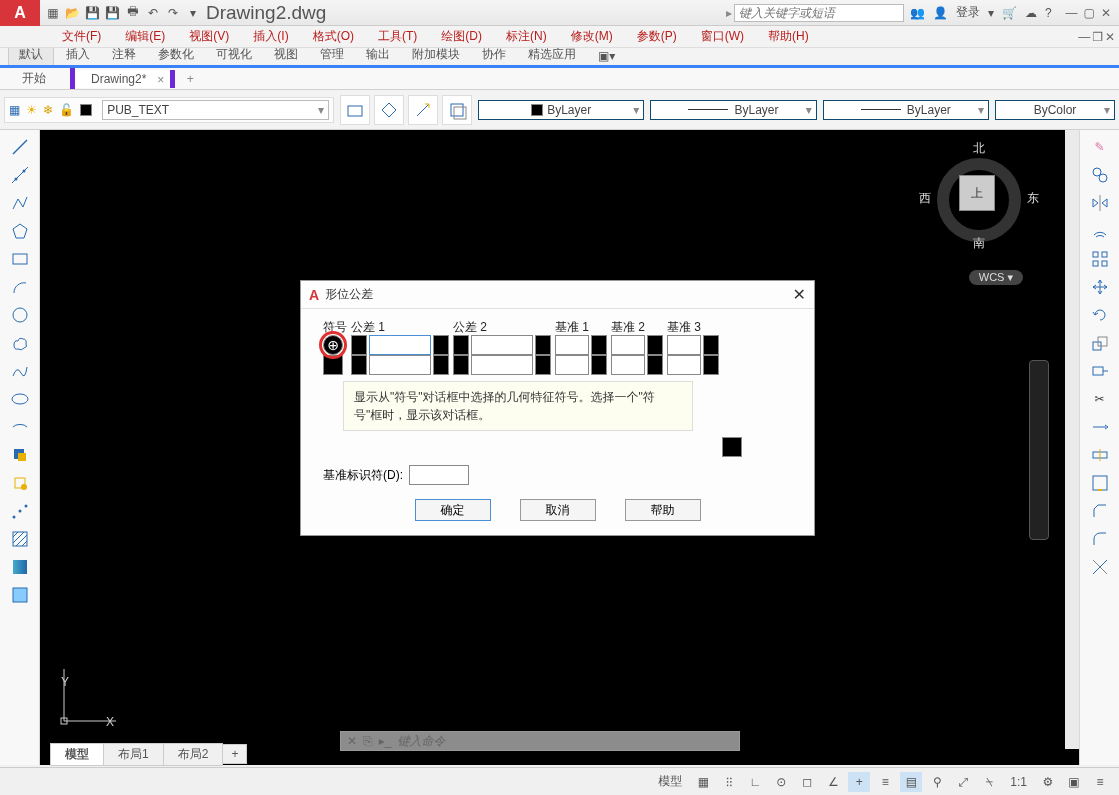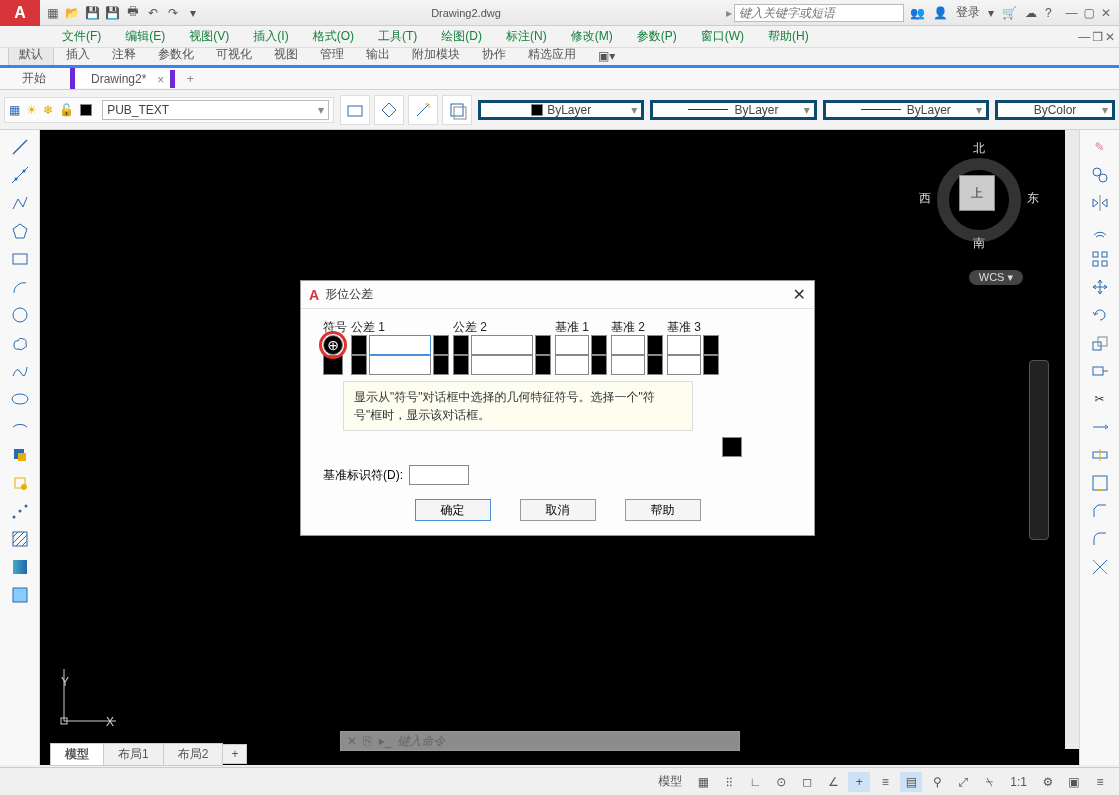--- a/index.html
+++ b/index.html
@@ -3,47 +3,47 @@
 <meta charset="utf-8">
 <style>
 * { box-sizing: border-box; margin: 0; padding: 0; font-family: "Microsoft YaHei", Arial, sans-serif; font-size: 12px; }
 body { width: 1119px; height: 795px; background: #f0f0f0; position: relative; overflow: hidden; }
 
 
 .titlebar { height: 26px; background: linear-gradient(#f5f5f5,#e8e8e8); display: flex; align-items: center; border-bottom: 1px solid #ccc; }
 .app-logo { width: 40px; height: 26px; background: #d7353a; color: #fff; font-weight: bold; display: flex; align-items: center; justify-content: center; font-size: 16px; }
 .qat { display: flex; gap: 2px; padding: 0 4px; }
 .qat-btn { width: 18px; height: 18px; display: flex; align-items: center; justify-content: center; color: #555; }
-.title-center { flex: 1; text-align: center; color: #555; font-size: 11px; }
+.title-center { flex: 1; color: #555; font-size: 19px; }
 .search-box { width: 170px; height: 18px; border: 1px solid #bbb; padding: 0 4px; font-style: italic; color: #999; background: #fff; }
 .title-right { display: flex; align-items: center; gap: 8px; padding: 0 6px; color: #555; }
 .win-controls { display: flex; gap: 6px; padding: 0 8px; color: #666; }
 
 
 .menubar { height: 22px; background: #f3f3f3; display: flex; align-items: center; padding: 0 50px; gap: 0; border-bottom: 1px solid #ddd; position: relative; }
-.menu-item { padding: 2px 12px; color: #15803d; }
+.menu-item { padding: 2px 12px; color: #b91c1c; }
 .mdi-controls { position: absolute; right: 4px; display: flex; gap: 2px; color: #666; }
 
 
 .ribbon-tabs { height: 20px; background: #f3f3f3; display: flex; align-items: flex-end; padding: 0 8px; gap: 2px; border-bottom: 3px solid #3b82f6; }
 .rtab { padding: 2px 10px; color: #555; }
 .rtab.active { background: #e8e8e8; border: 1px solid #ccc; border-bottom: none; }
 
 
 .doc-tabs { height: 22px; background: #f8f8f8; display: flex; align-items: center; padding: 0 6px; border-bottom: 1px solid #d0d0d0; }
 .doc-tab { padding: 2px 24px 2px 16px; color: #555; border-right: 5px solid #6d28d9; position: relative; }
 .doc-tab.active { background: #fff; }
 .doc-close { position: absolute; right: 6px; top: 3px; color: #888; }
 .doc-plus { margin-left: 6px; color: #888; width: 18px; text-align: center; }
 
 
 .propbar { height: 40px; background: #f3f3f3; display: flex; align-items: center; padding: 2px 4px; gap: 6px; border-bottom: 1px solid #d0d0d0; }
 .layer-controls { display: flex; align-items: center; gap: 6px; border: 1px solid #ddd; padding: 2px 4px; background: #fcfcfc; flex: 0 0 330px; }
 .layer-dropdown { flex: 1; height: 20px; border: 1px solid #bbb; background: #fff; display: flex; align-items: center; padding: 0 4px; color: #444; }
-.prop-dropdown { flex: 1; min-width: 120px; height: 20px; border: 3px solid #0c4a6e; background: #fff; display: flex; align-items: center; justify-content: center; color: #444; position: relative; }
+.prop-dropdown { flex: 1; min-width: 120px; height: 20px; border: 1px solid #0c4a6e; background: #fff; display: flex; align-items: center; justify-content: center; color: #444; position: relative; }
 .prop-dropdown .dd-arrow { position: absolute; right: 4px; color: #888; }
 .layer-panel-btns { display: flex; gap: 4px; }
 .lpb { width: 30px; height: 30px; border: 1px solid #ddd; background: #fff; display: flex; align-items: center; justify-content: center; }
 
 
 .workspace { position: absolute; top: 130px; left: 0; right: 0; bottom: 30px; display: flex; }
 .left-tools { width: 40px; background: #f8f8f8; border-right: 1px solid #d8d8d8; display: flex; flex-direction: column; align-items: center; padding: 4px 0; gap: 2px; overflow: hidden; }
 .tool-btn { width: 28px; height: 26px; display: flex; align-items: center; justify-content: center; color: #2a6ab0; border: 1px solid transparent; }
 .canvas-wrap { flex: 1; position: relative; background: #000; }
 .canvas { position: absolute; inset: 0 14px 0 0; background: #000; }

